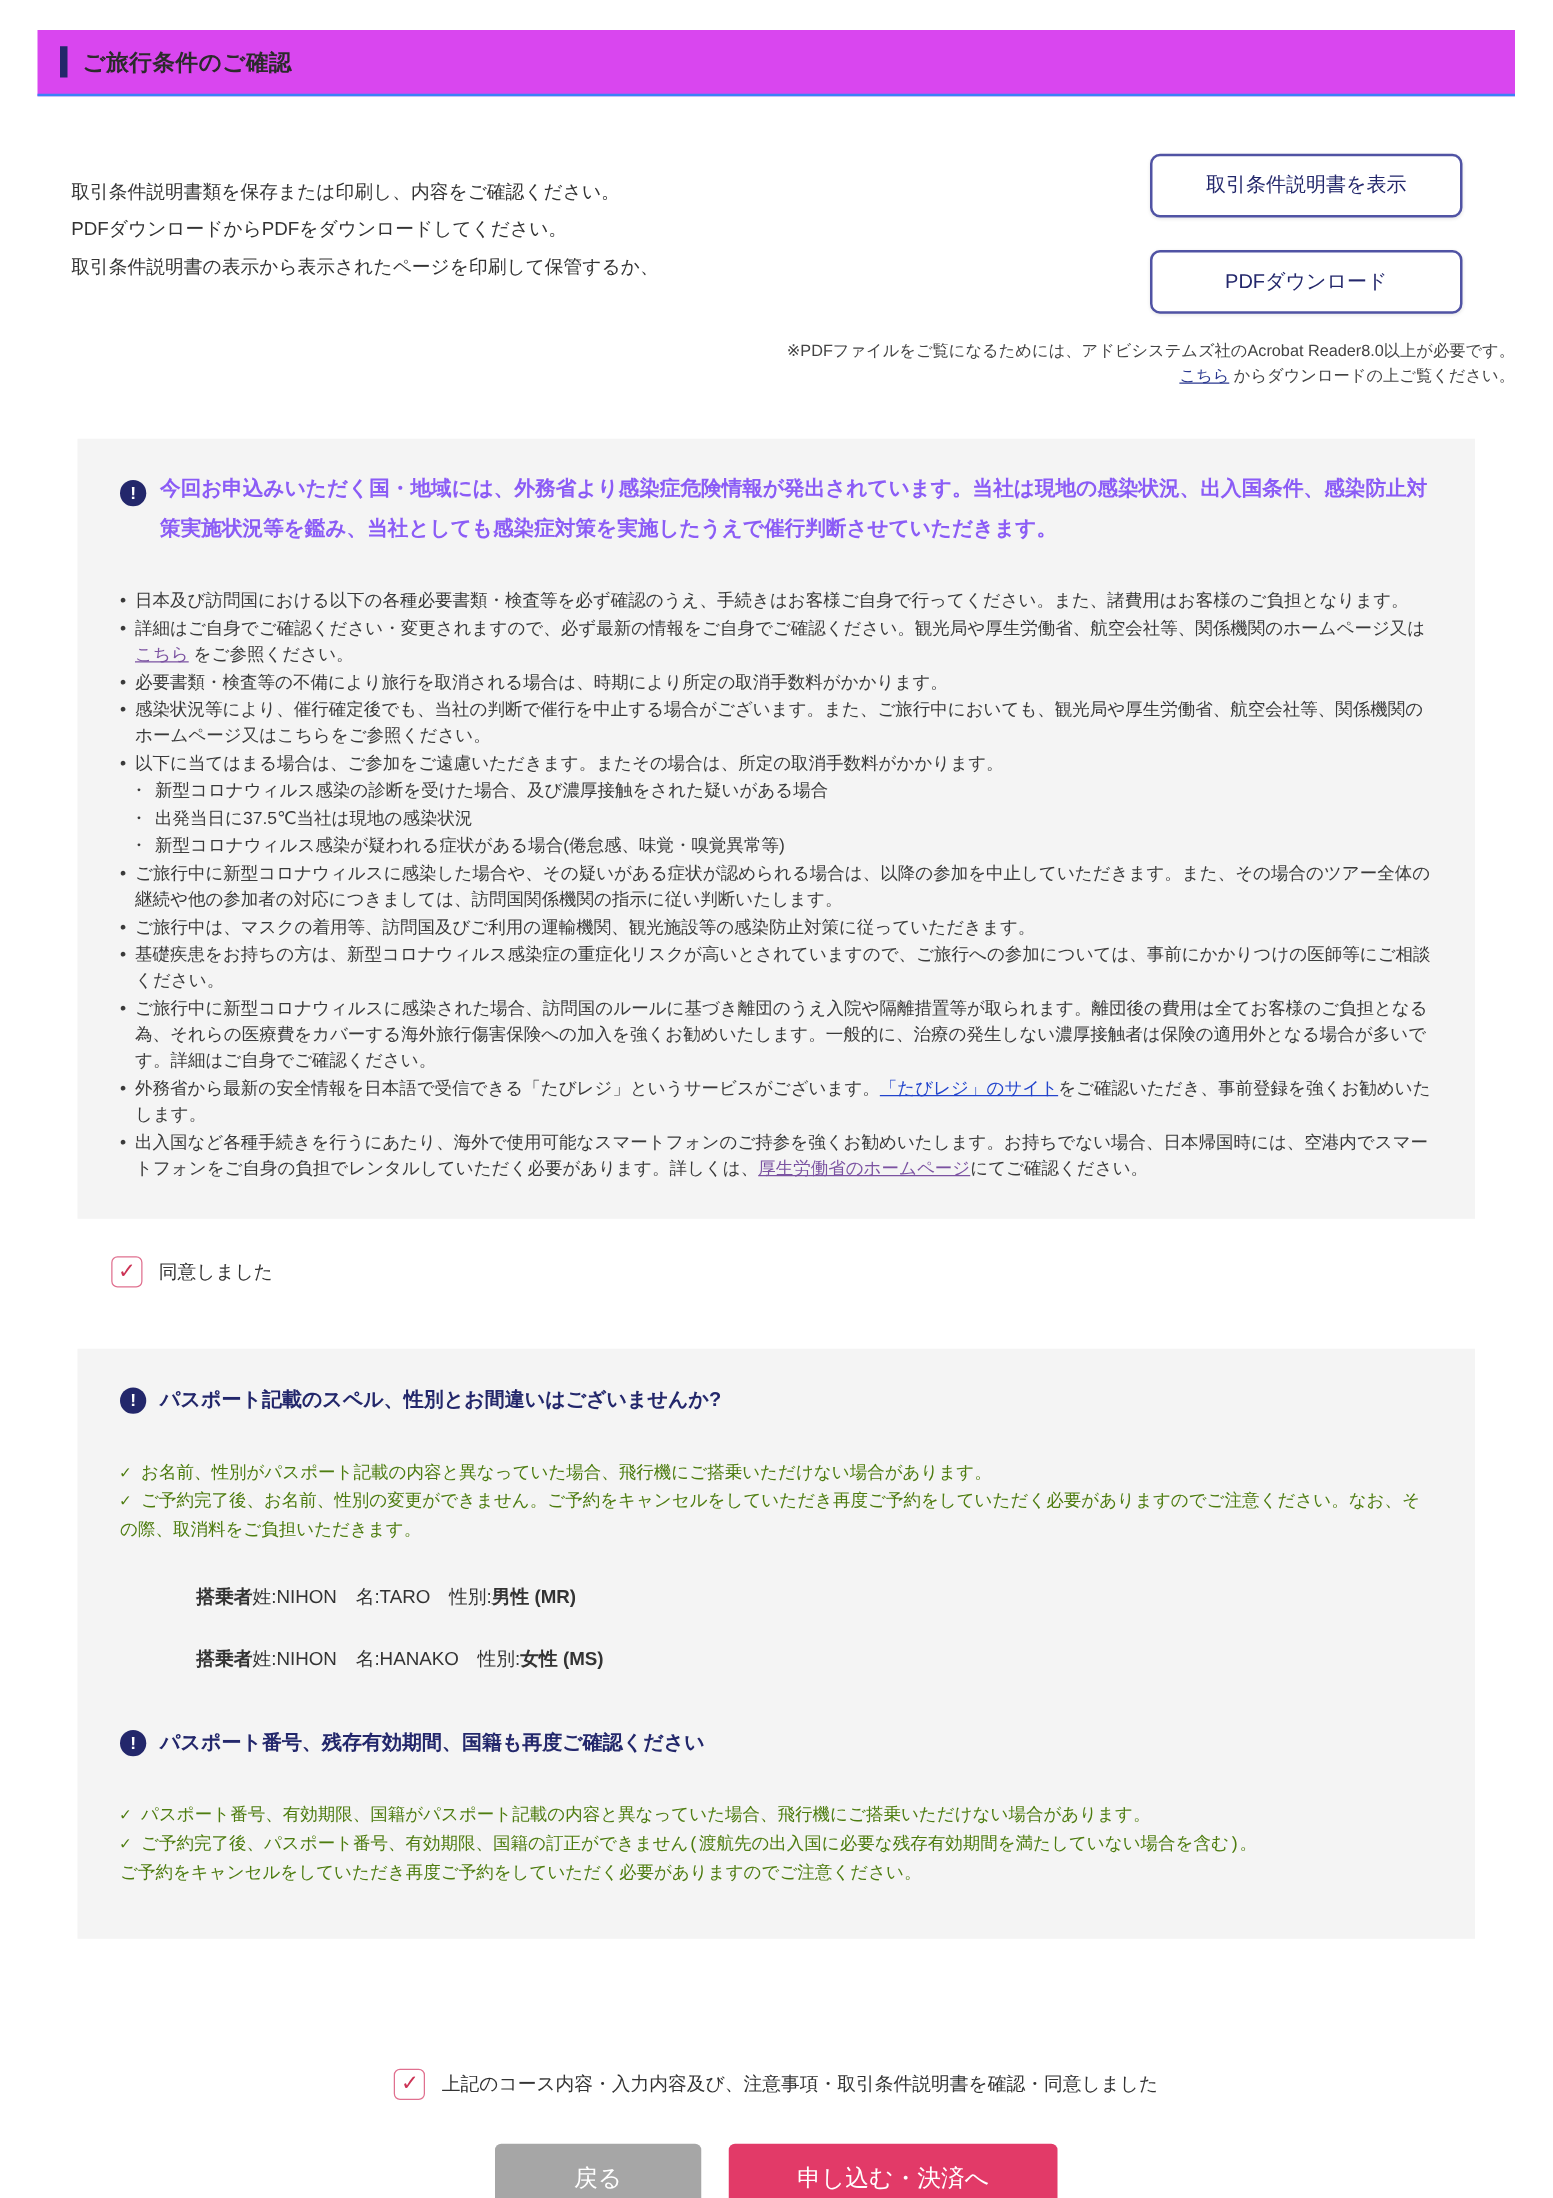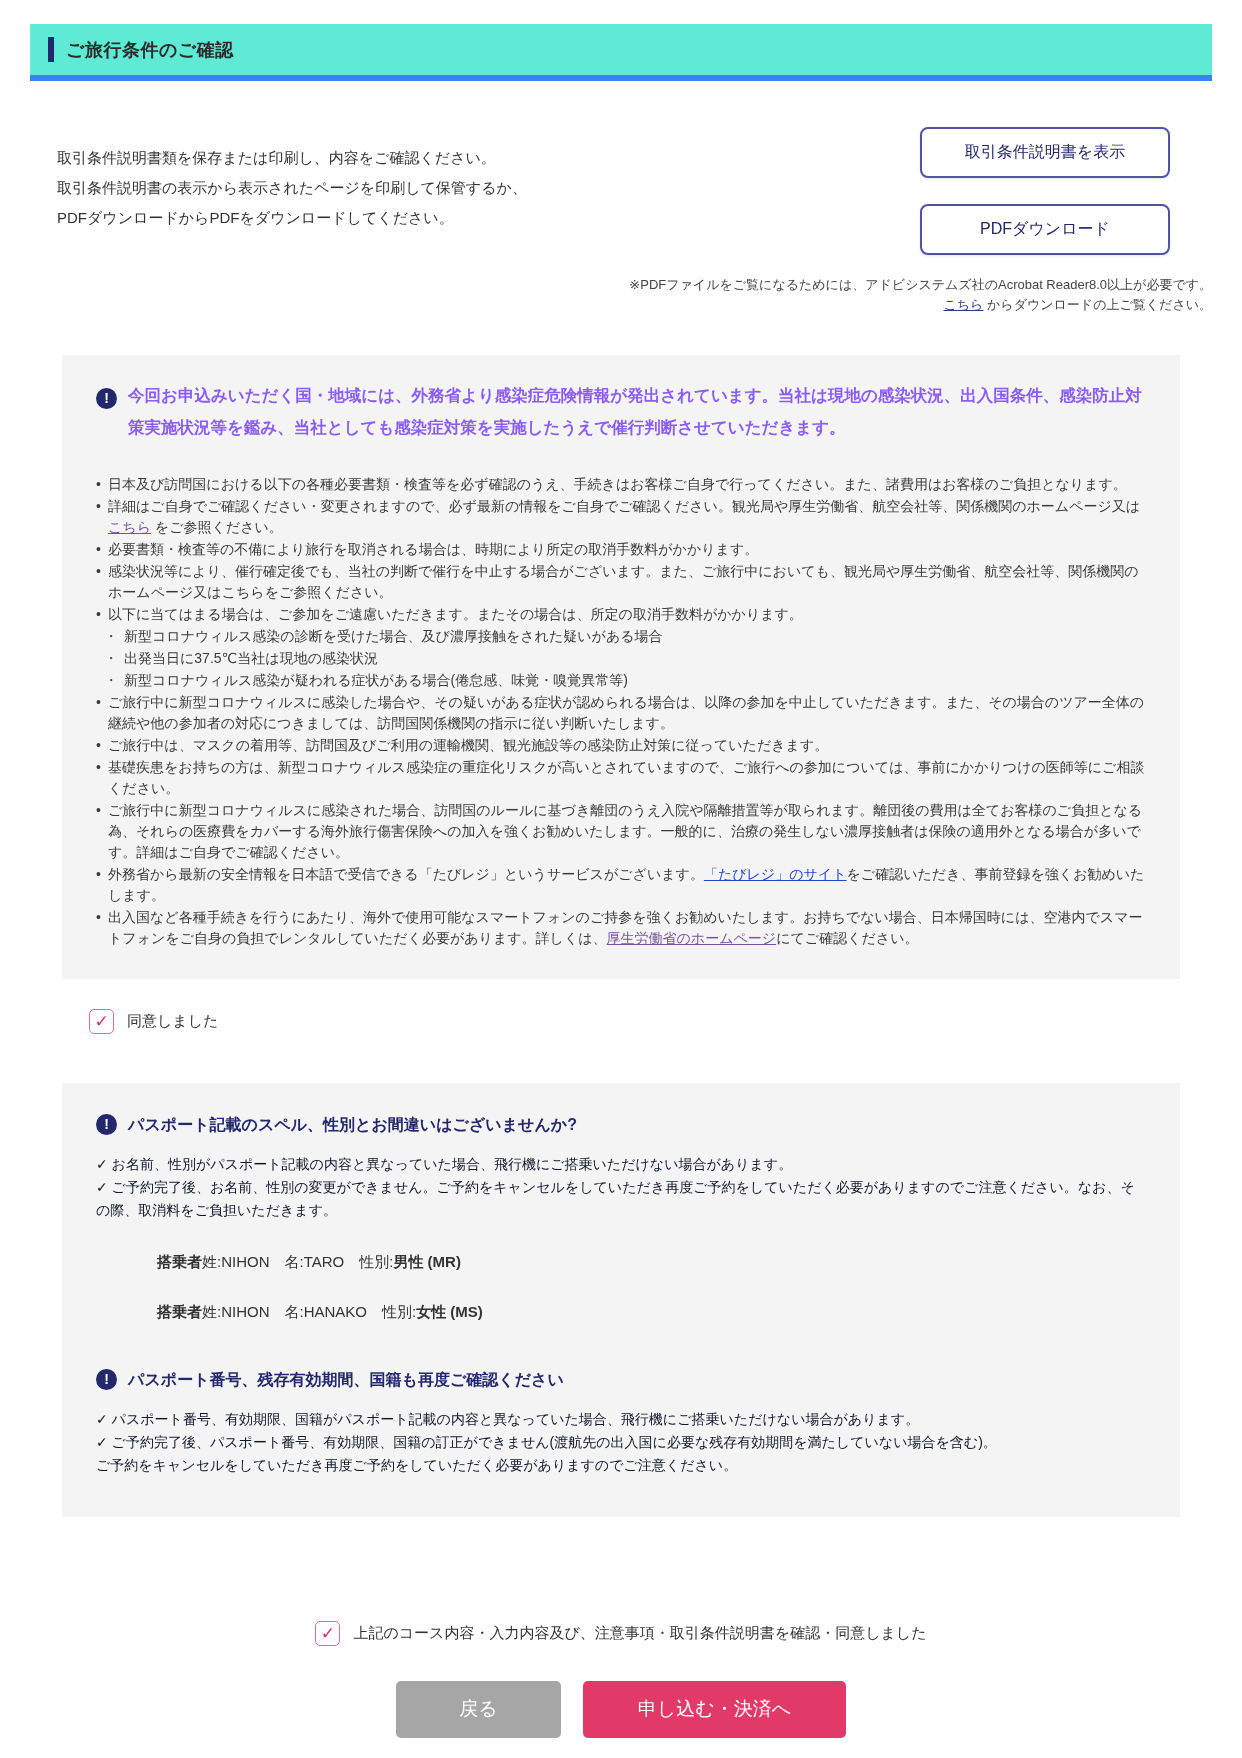--- a/index.html
+++ b/index.html
@@ -5,21 +5,21 @@
   * { box-sizing: border-box; }
   html,body { margin:0; padding:0; }
   body {
     width:1242px; min-height:1758px; background:#ffffff;
     font-family:"Liberation Sans","DejaVu Sans",sans-serif;
     color:#333333;
   }
   
   .header-wrap { padding:24px 30px 0 30px; }
   .header-bar {
-    background:#5eead4; border-bottom:6px solid #3b82f6;
+    background:#d946ef; border-bottom:2px solid #3b82f6;
     display:flex; align-items:center; padding:13px 18px;
   }
   .accent-bar { width:6px; height:25px; background:#23276b; margin-right:12px; }
   .page-title { font-size:18px; font-weight:bold; color:#2b2b2b; letter-spacing:0.5px; }
 
   
   .intro-wrap { padding:0 30px; }
   .intro-row { display:flex; justify-content:space-between; margin-top:46px; }
   .intro-text { font-size:15px; line-height:30px; color:#333; margin-top:16px; padding-left:27px; }
   .btn-col { display:flex; flex-direction:column; gap:26px; width:250px; margin-right:42px; flex:none; }
@@ -61,21 +61,21 @@
     color:#cc3355; font-weight:bold; font-size:17px;
     display:flex; align-items:center; justify-content:center; cursor:pointer;
   }
   .check-label { font-size:15px; color:#333; }
 
   
   .box-passport { margin-top:49px; padding:30px 34px 40px 34px; }
   .p-head { display:flex; gap:11px; align-items:flex-start; }
   .p-head .alert-icon { margin-top:1px; }
   .p-head-text { font-size:16px; font-weight:bold; color:#23276b; line-height:1.5; }
-  .p-notes { margin-top:16px; font-size:14px; line-height:23px; color:#0f172a; }
+  .p-notes { margin-top:35px; font-size:14px; line-height:23px; color:#4d7c0f;font-family:Liberation Mono, monospace; }
   .passenger { display:flex; font-size:15px; margin-top:31px; color:#333;text-align:right; }
   .p-label { font-weight:bold; width:106px; flex:none; }
   .p-gender { font-weight:bold; }
   .p-head2 { margin-top:46px; }
 
   
   .agree2-row { justify-content:center; margin-top:104px; }
   .actions { display:flex; justify-content:center; gap:22px; margin-top:35px; padding-bottom:52px; }
   .btn { border:none; border-radius:5px; color:#fff; font-size:19px; cursor:pointer;
          font-family:"Liberation Sans","DejaVu Sans",sans-serif; }
@@ -89,22 +89,22 @@
   <div class="header-bar">
     <span class="accent-bar"></span>
     <span class="page-title">ご旅行条件のご確認</span>
   </div>
 </div>
 
 <div class="intro-wrap">
   <div class="intro-row">
     <div class="intro-text">
       <div>取引条件説明書類を保存または印刷し、内容をご確認ください。</div>
+      <div>PDFダウンロードからPDFをダウンロードしてください。</div>
       <div>取引条件説明書の表示から表示されたページを印刷して保管するか、</div>
-      <div>PDFダウンロードからPDFをダウンロードしてください。</div>
     </div>
     <div class="btn-col">
       <button class="outline-btn">取引条件説明書を表示</button>
       <button class="outline-btn">PDFダウンロード</button>
     </div>
   </div>
   <div class="pdf-note">
     <div>※PDFファイルをご覧になるためには、アドビシステムズ社のAcrobat Reader8.0以上が必要です。</div>
     <div><a href="#" class="lk lk-navy">こちら</a><span> からダウンロードの上ご覧ください。</span></div>
   </div>

